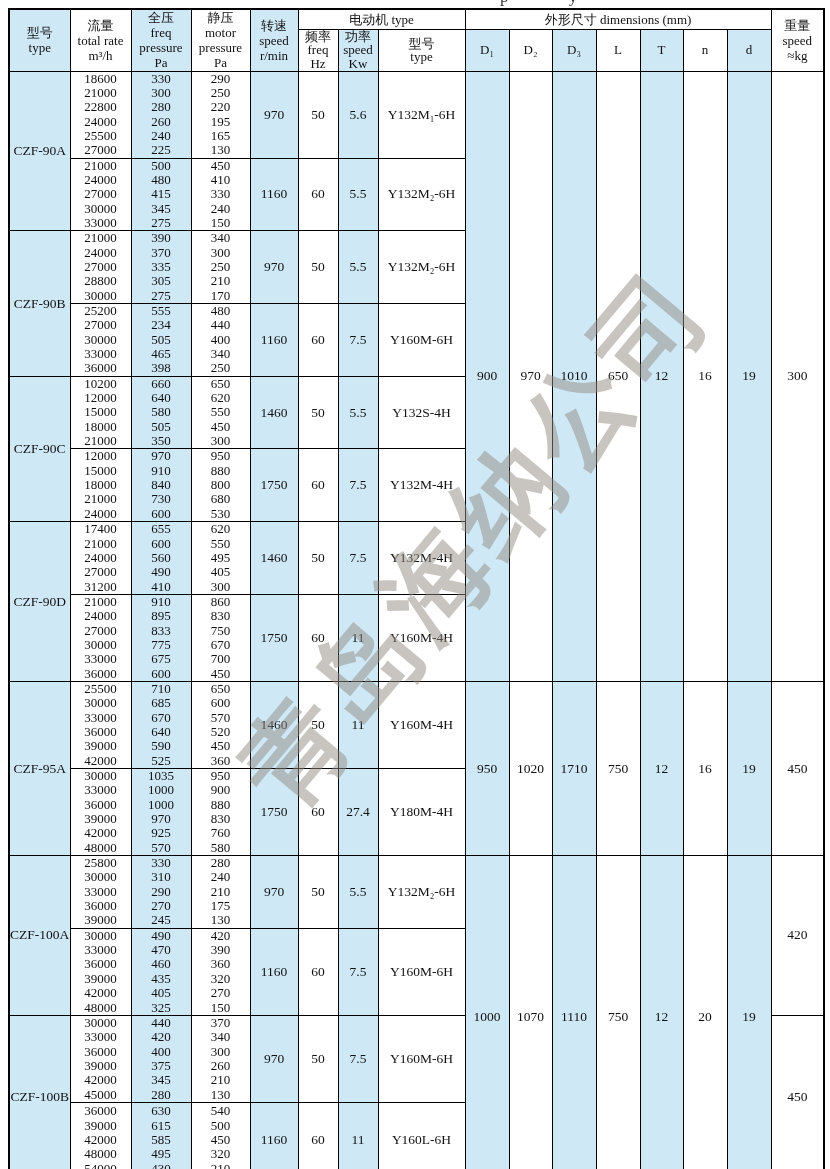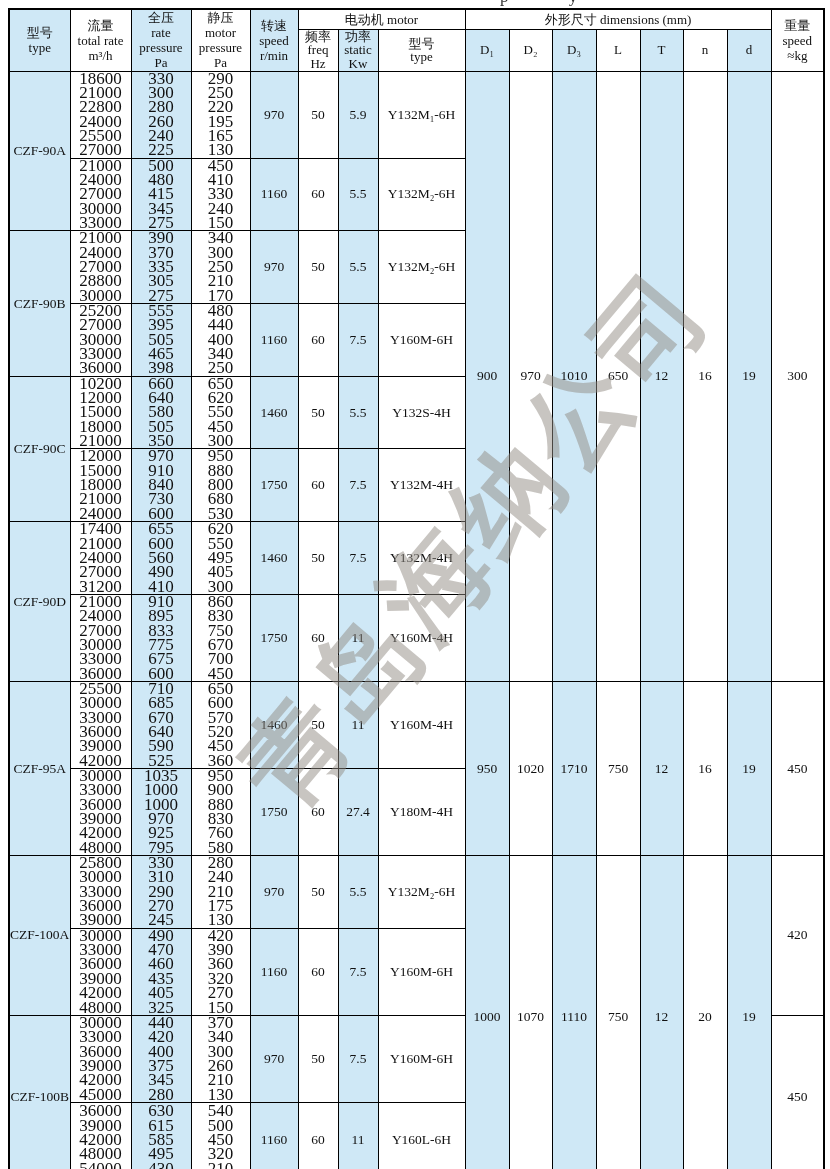--- a/index.html
+++ b/index.html
@@ -18,21 +18,21 @@
     border-collapse:collapse;table-layout:fixed;
     border:2px solid #000;
   }
   th,td{
     border:1px solid #000;padding:0;margin:0;
     text-align:center;vertical-align:middle;font-weight:normal;
     white-space:pre-line;overflow:hidden;
   }
   thead th{font-size:13px;line-height:15px;}
   tr.h2 th{line-height:13.5px;margin-top:12px;}
-  td.stack{font-size:17px;line-height:14.35px;}
+  td.stack{font-size:13px;line-height:14.35px;}
   td.single{font-size:13.5px;}
   .blue{background:#cfe8f6;}
   .watermark{
     position:absolute;left:130px;top:470px;width:690px;z-index:5;
     transform:rotate(-50deg);transform-origin:50% 50%;
     font-size:104px;font-weight:bold;letter-spacing:6px;text-align:center;
     color:rgba(145,139,131,0.50);pointer-events:none;white-space:nowrap;
   }
 </style>
 </head>
@@ -62,42 +62,42 @@
       <col style="width:53px">
   </colgroup>
   <thead>
     <tr class="h1" style="height:20px">
       <th rowspan="2" class="blue">型号
 type</th>
       <th rowspan="2">流量
 total rate
 m³/h</th>
       <th rowspan="2" class="blue">全压
-rate
+freq
 pressure
 Pa</th>
       <th rowspan="2">静压
 motor
 pressure
 Pa</th>
       <th rowspan="2" class="blue">转速
 speed
 r/min</th>
-      <th colspan="3">电动机 motor</th>
+      <th colspan="3">电动机 type</th>
       <th colspan="7">外形尺寸  dimensions (mm)</th>
       <th rowspan="2">重量
 speed
 ≈kg</th>
     </tr>
     <tr class="h2" style="height:42px">
       <th>频率
 freq
 Hz</th>
       <th class="blue">功率
-static
+speed
 Kw</th>
       <th>型号
 type</th>
       <th class="blue">D₁</th>
       <th>D₂</th>
       <th class="blue">D₃</th>
       <th>L</th>
       <th class="blue">T</th>
       <th>n</th>
       <th class="blue">d</th>
@@ -120,21 +120,21 @@
 240
 225</td>
       <td class="stack">290
 250
 220
 195
 165
 130</td>
       <td class="blue single">970</td>
       <td class="single">50</td>
-      <td class="blue single">5.9</td>
+      <td class="blue single">5.6</td>
       <td class="single">Y132M₁-6H</td>
       <td rowspan="8" class="blue single">900</td>
       <td rowspan="8" class="single">970</td>
       <td rowspan="8" class="blue single">1010</td>
       <td rowspan="8" class="single">650</td>
       <td rowspan="8" class="blue single">12</td>
       <td rowspan="8" class="single">16</td>
       <td rowspan="8" class="blue single">19</td>
       <td rowspan="8" class="single">300</td>
     </tr>
@@ -182,21 +182,21 @@
       <td class="blue single">5.5</td>
       <td class="single">Y132M₂-6H</td>
     </tr>
     <tr style="height:72px">
       <td class="stack">25200
 27000
 30000
 33000
 36000</td>
       <td class="blue stack">555
-395
+234
 505
 465
 398</td>
       <td class="stack">480
 440
 400
 340
 250</td>
       <td class="blue single">1160</td>
       <td class="single">60</td>
@@ -333,21 +333,21 @@
 33000
 36000
 39000
 42000
 48000</td>
       <td class="blue stack">1035
 1000
 1000
 970
 925
-795</td>
+570</td>
       <td class="stack">950
 900
 880
 830
 760
 580</td>
       <td class="blue single">1750</td>
       <td class="single">60</td>
       <td class="blue single">27.4</td>
       <td class="single">Y180M-4H</td>

